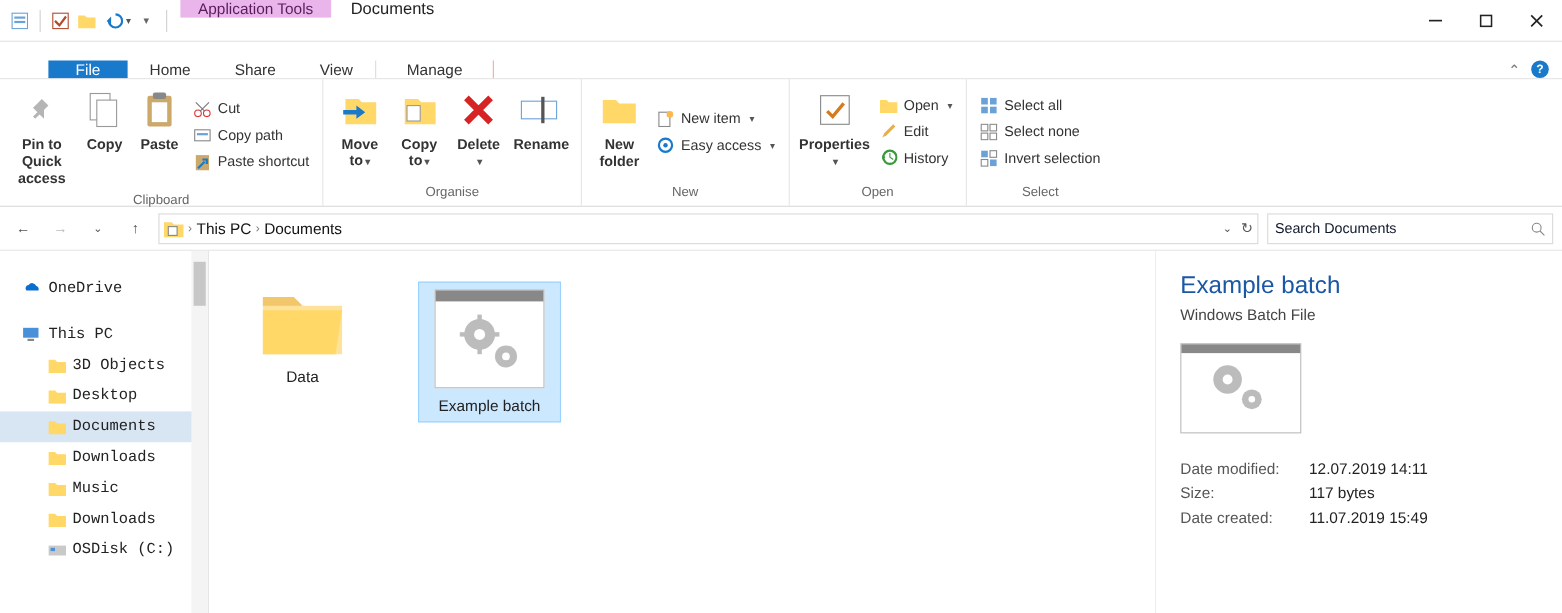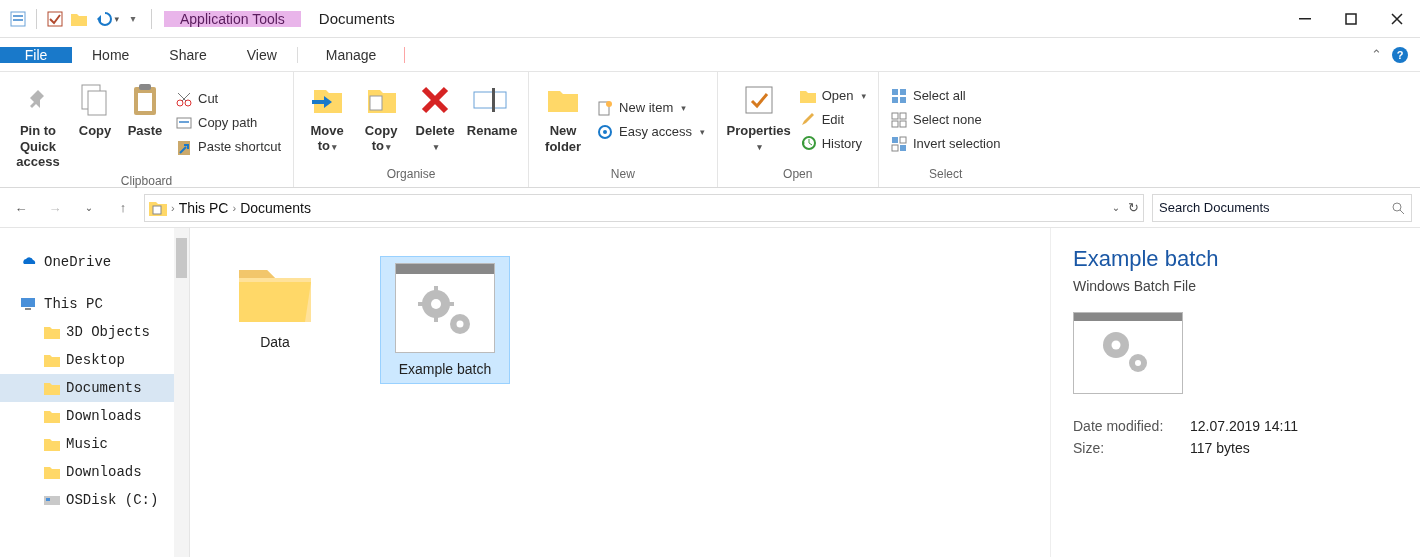--- a/index.html
+++ b/index.html
@@ -1,26 +1,26 @@
 <!DOCTYPE html>
 <html><head>
 <meta charset="utf-8">
 <style>
   * { box-sizing: border-box; }
   body { margin: 0; font-family: "Segoe UI", Arial, sans-serif; font-size: 13px; color: #222; background: #fff; width: 1420px; }
   .titlebar { display: flex; align-items: center; height: 38px; border-bottom: 1px solid #e1e1e1; }
   .qat { display: flex; align-items: center; gap: 4px; padding: 0 8px; }
   .qat-item { width: 20px; height: 20px; display:flex; align-items:center; justify-content:center; }
   .sep-v { width:1px; height:20px; background:#d0d0d0; margin:0 4px; }
-  .title-tabs { display:flex; align-items:center; height:38px; }
+  .title-tabs { display:flex; align-items:flex-start; height:38px; }
   .context-tab { background:#e9b5ea; color:#5a1c5d; display:flex; align-items:center; padding:0 16px; font-size:14px; }
   .title-text { display:flex; align-items:center; padding:0 18px; font-size:15px; }
   .win-controls { margin-left:auto; display:flex; }
   .win-btn { width:46px; height:38px; display:flex; align-items:center; justify-content:center; }
-  .menubar { display:flex; border-bottom:1px solid #e5e5e5; height:34px; align-items:center; position:relative; }
+  .menubar { display:flex; border-bottom:1px solid #e5e5e5; height:34px; align-items:flex-end; position:relative;padding-left:44px; }
   .menu-file { background:#1979ca; color:#fff; width:72px; display:flex; align-items:center; justify-content:center; font-size:14px; }
   .menu-tab { padding:0 20px; display:flex; align-items:center; font-size:14px; color:#333; }
   .menu-tab.context { border-left:1px solid #dcdcdc; border-right:1px solid #fca5a5; padding:0 28px; }
   .mb-right { margin-left:auto; display:flex; align-items:center; gap:10px; padding-right:12px; }
   .ribbon { display:flex; border-bottom:1px solid #d9d9d9; background:#fff; height:116px; }
   .rgroup { display:flex; flex-direction:column; border-right:1px solid #e5e5e5; padding:4px 6px 0 6px; }
   .rgroup-body { flex:1; display:flex; }
   .rgroup-label { text-align:center; font-size:12px; color:#666; padding:4px 0 6px 0; }
   .big-btn { display:flex; flex-direction:column; align-items:center; justify-content:flex-start; width:64px; padding-top:4px; gap:3px; text-align:center; font-size:13px; color:#333;font-weight:bold; }
   .big-btn .icon-slot { height:40px; display:flex; align-items:center; justify-content:center; }
@@ -480,14 +480,18 @@
       </svg>
     </div>
     <div class="d-row">
         <span class="d-key">Date modified:</span>
         <span class="d-val">12.07.2019 14:11</span>
       </div>
     <div class="d-row">
         <span class="d-key">Size:</span>
         <span class="d-val">117 bytes</span>
       </div>
+    <div class="d-row">
+        <span class="d-key">Date created:</span>
+        <span class="d-val">11.07.2019 15:49</span>
+      </div>
   </div>
 </div>
 
 </body></html>

